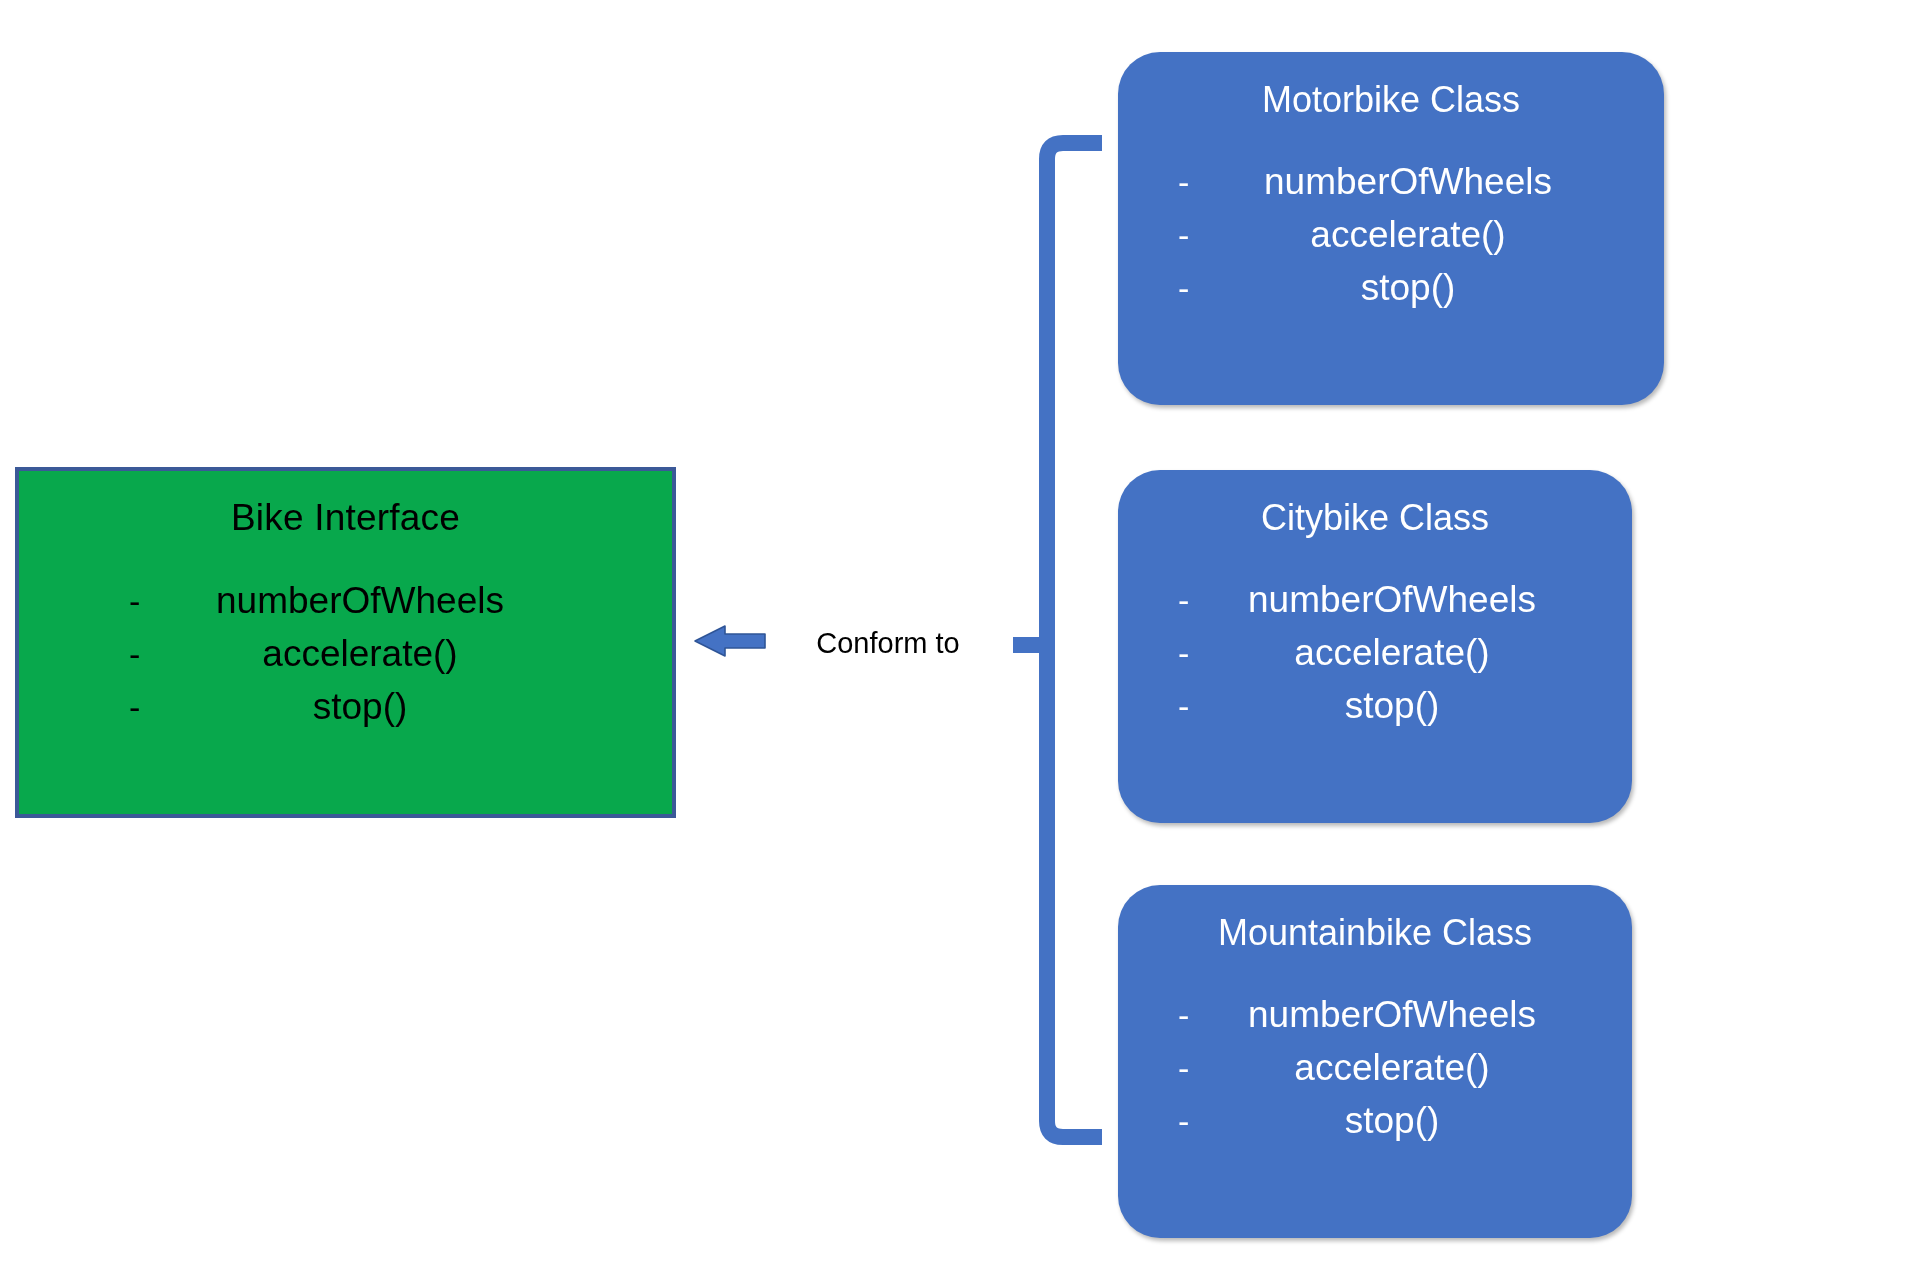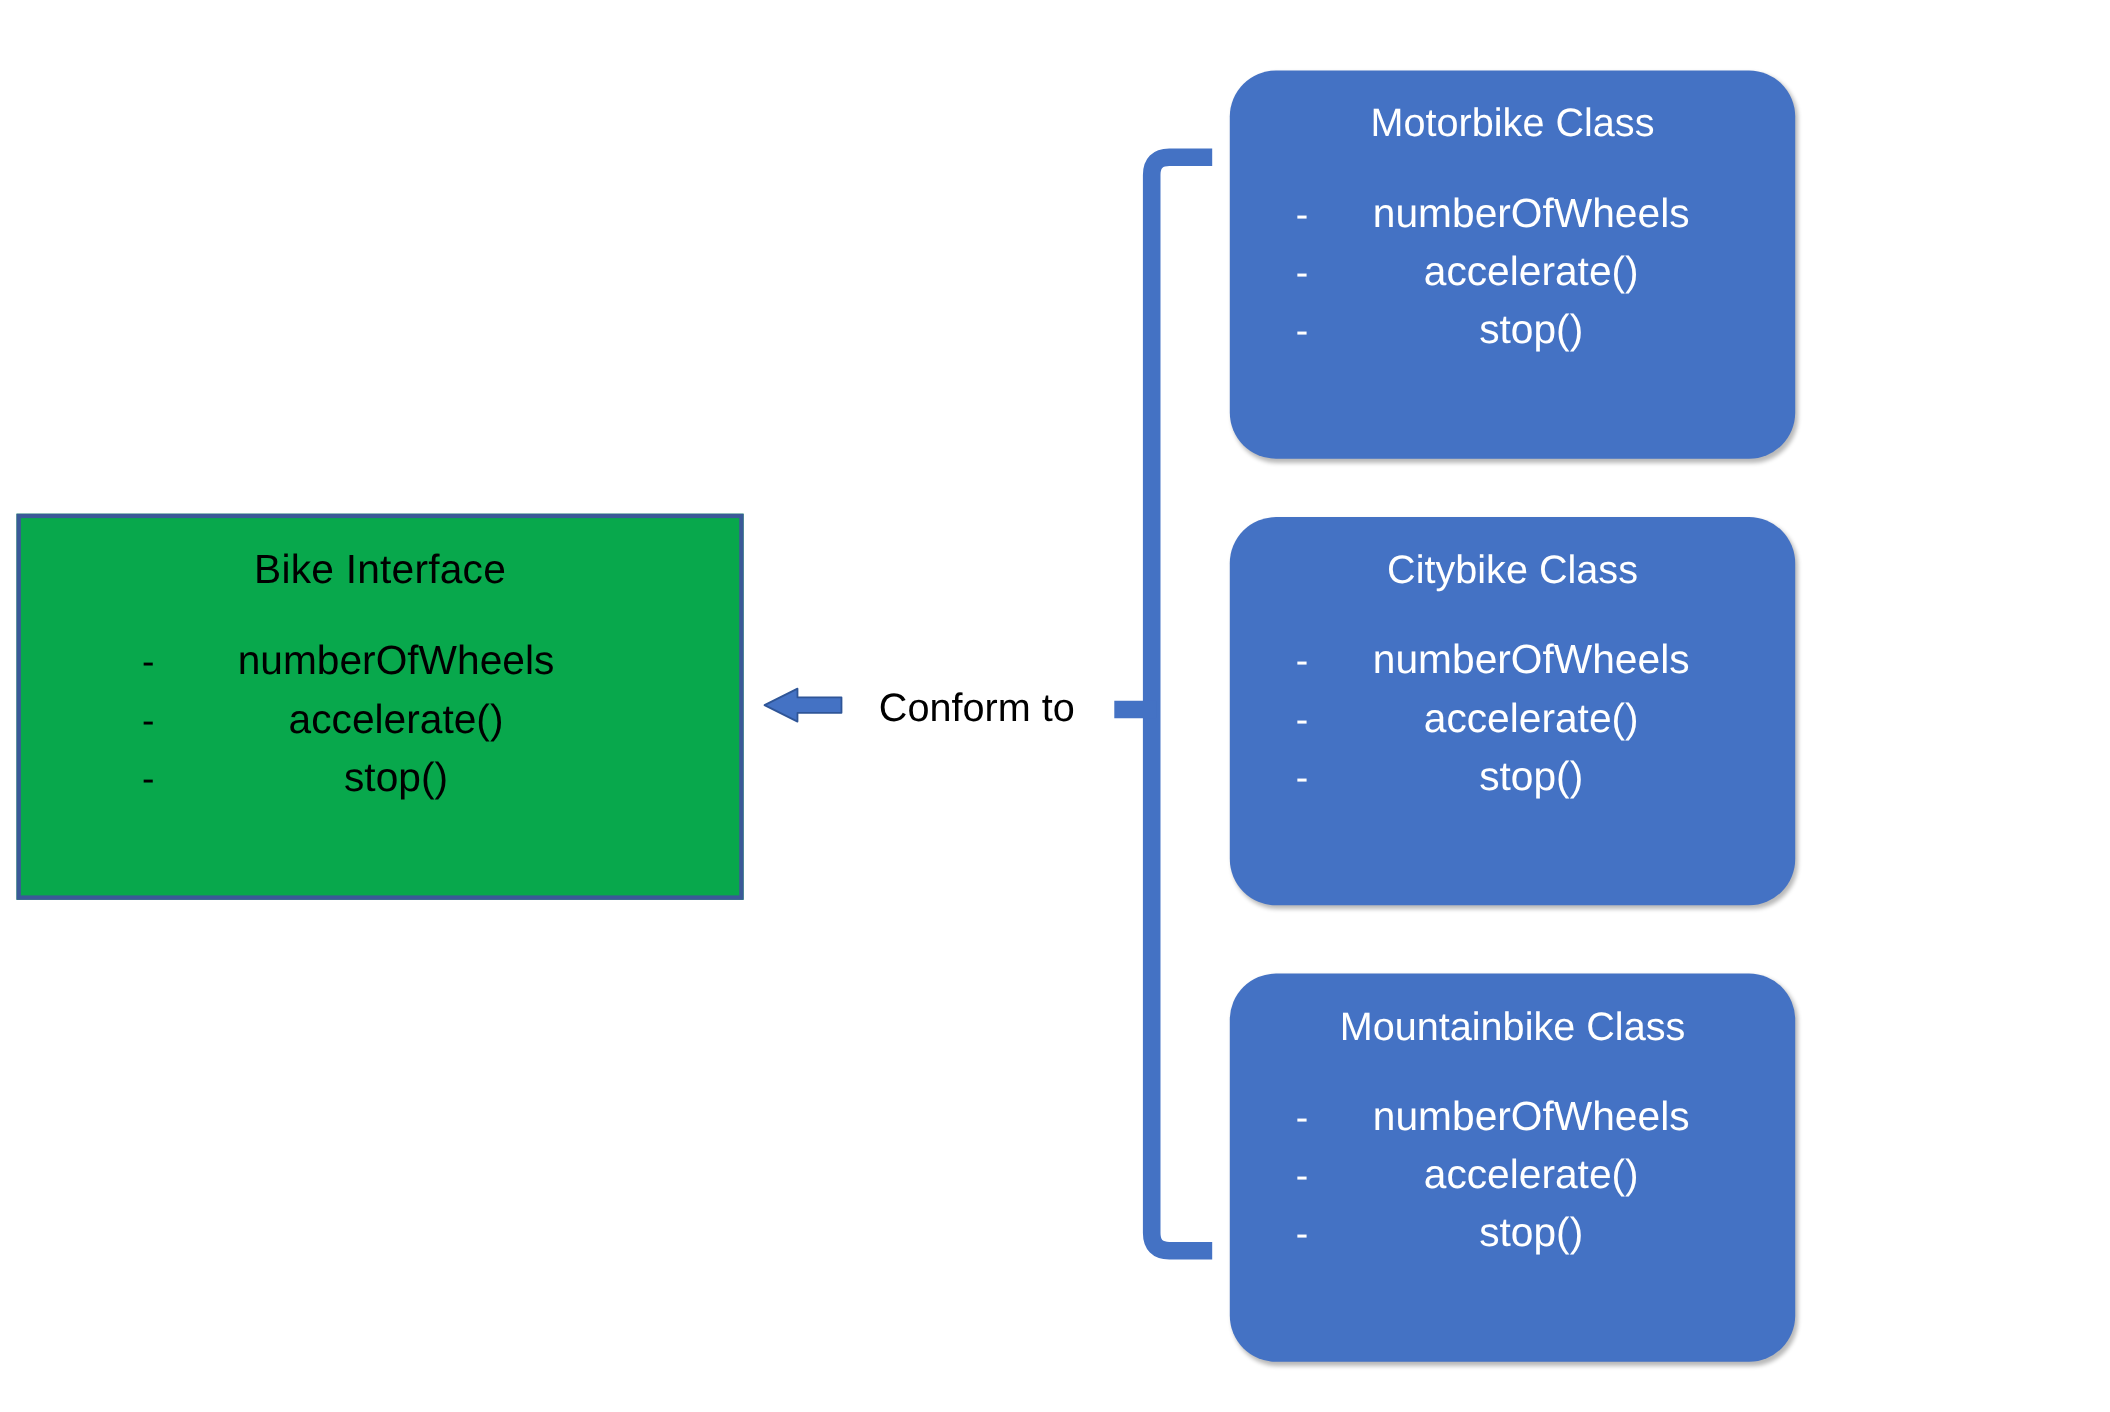--- a/index.html
+++ b/index.html
@@ -72,21 +72,21 @@
   .class-box {
     position: absolute;
     left: 1118px;
     width: 514px;
     height: 353px;
     background: #4472C4;
     border-radius: 42px;
     color: #ffffff;
     box-shadow: 2px 3px 4px rgba(0,0,0,0.28);
   }
-  .class-box.b0 { top: 64px; }
+  .class-box.b0 { top: 52px; padding-left: 32px; }
   .class-box.b1 { top: 470px; }
   .class-box.b2 { top: 885px; }
 
   .class-title {
     position: absolute;
     left: 0;
     right: 0;
     top: 25px;
     text-align: center;
     font-size: 36px;
@@ -116,21 +116,21 @@
     top: 620px;
     width: 80px;
     height: 50px;
   }
   .conform-label {
     position: absolute;
     left: 778px;
     top: 617px;
     width: 220px;
     text-align: center;
-    font-size: 36px;
+    font-size: 29px;
     line-height: 52px;
     color: #000000;
     white-space: nowrap;
   }
 </style>
 </head>
 <body>
 
 <div id="canvas">
 

